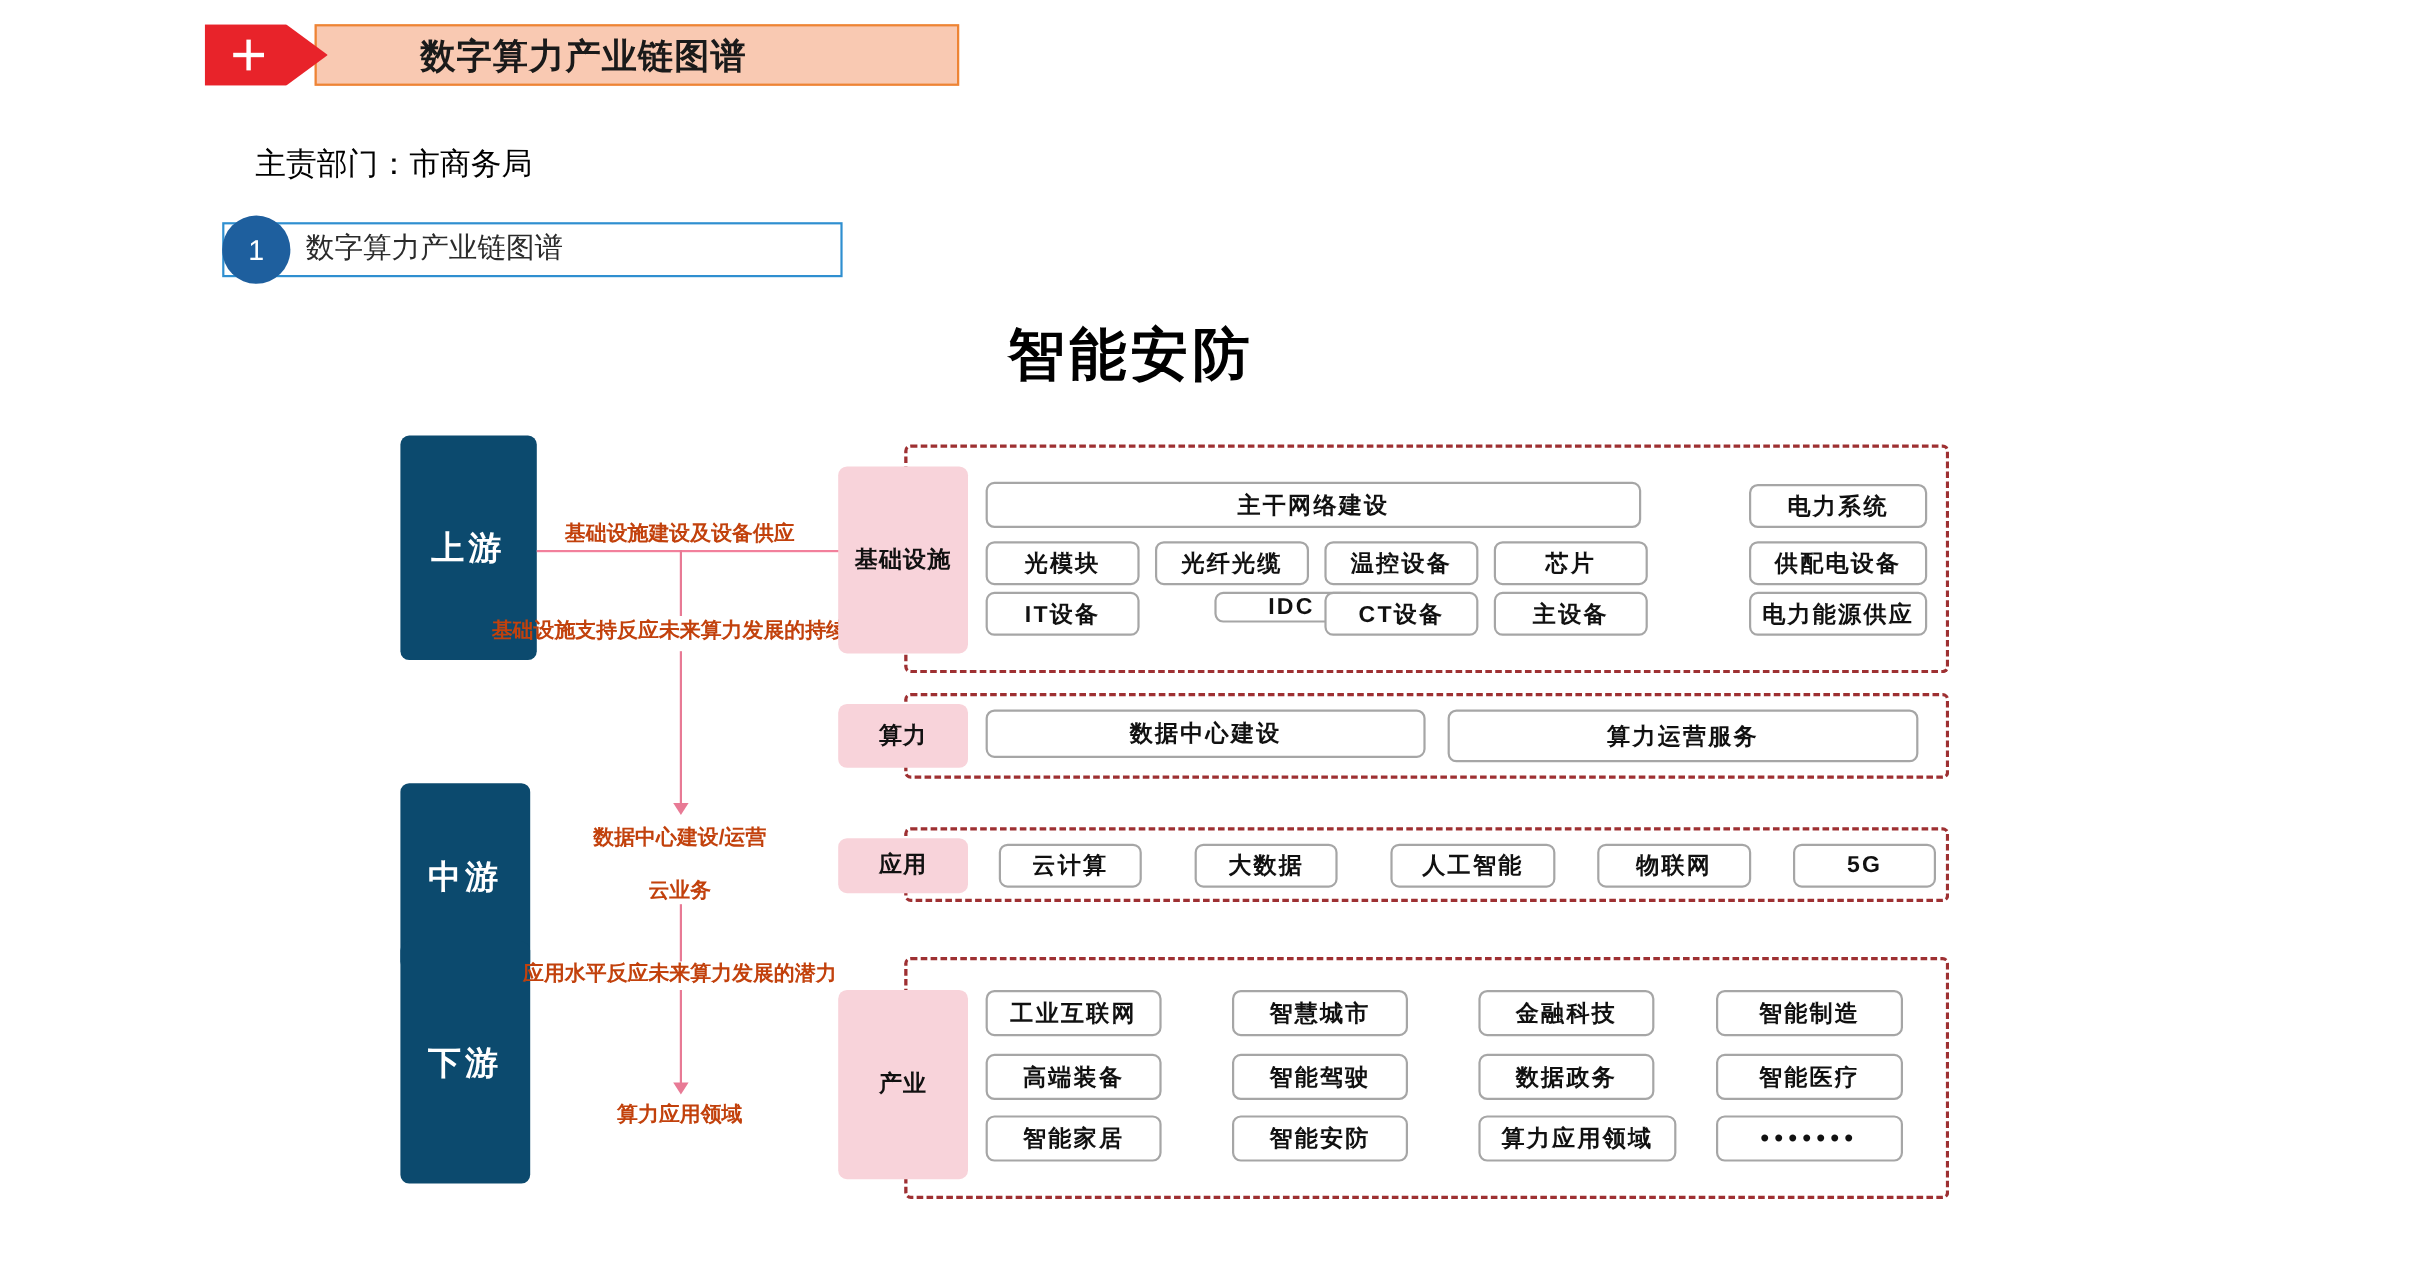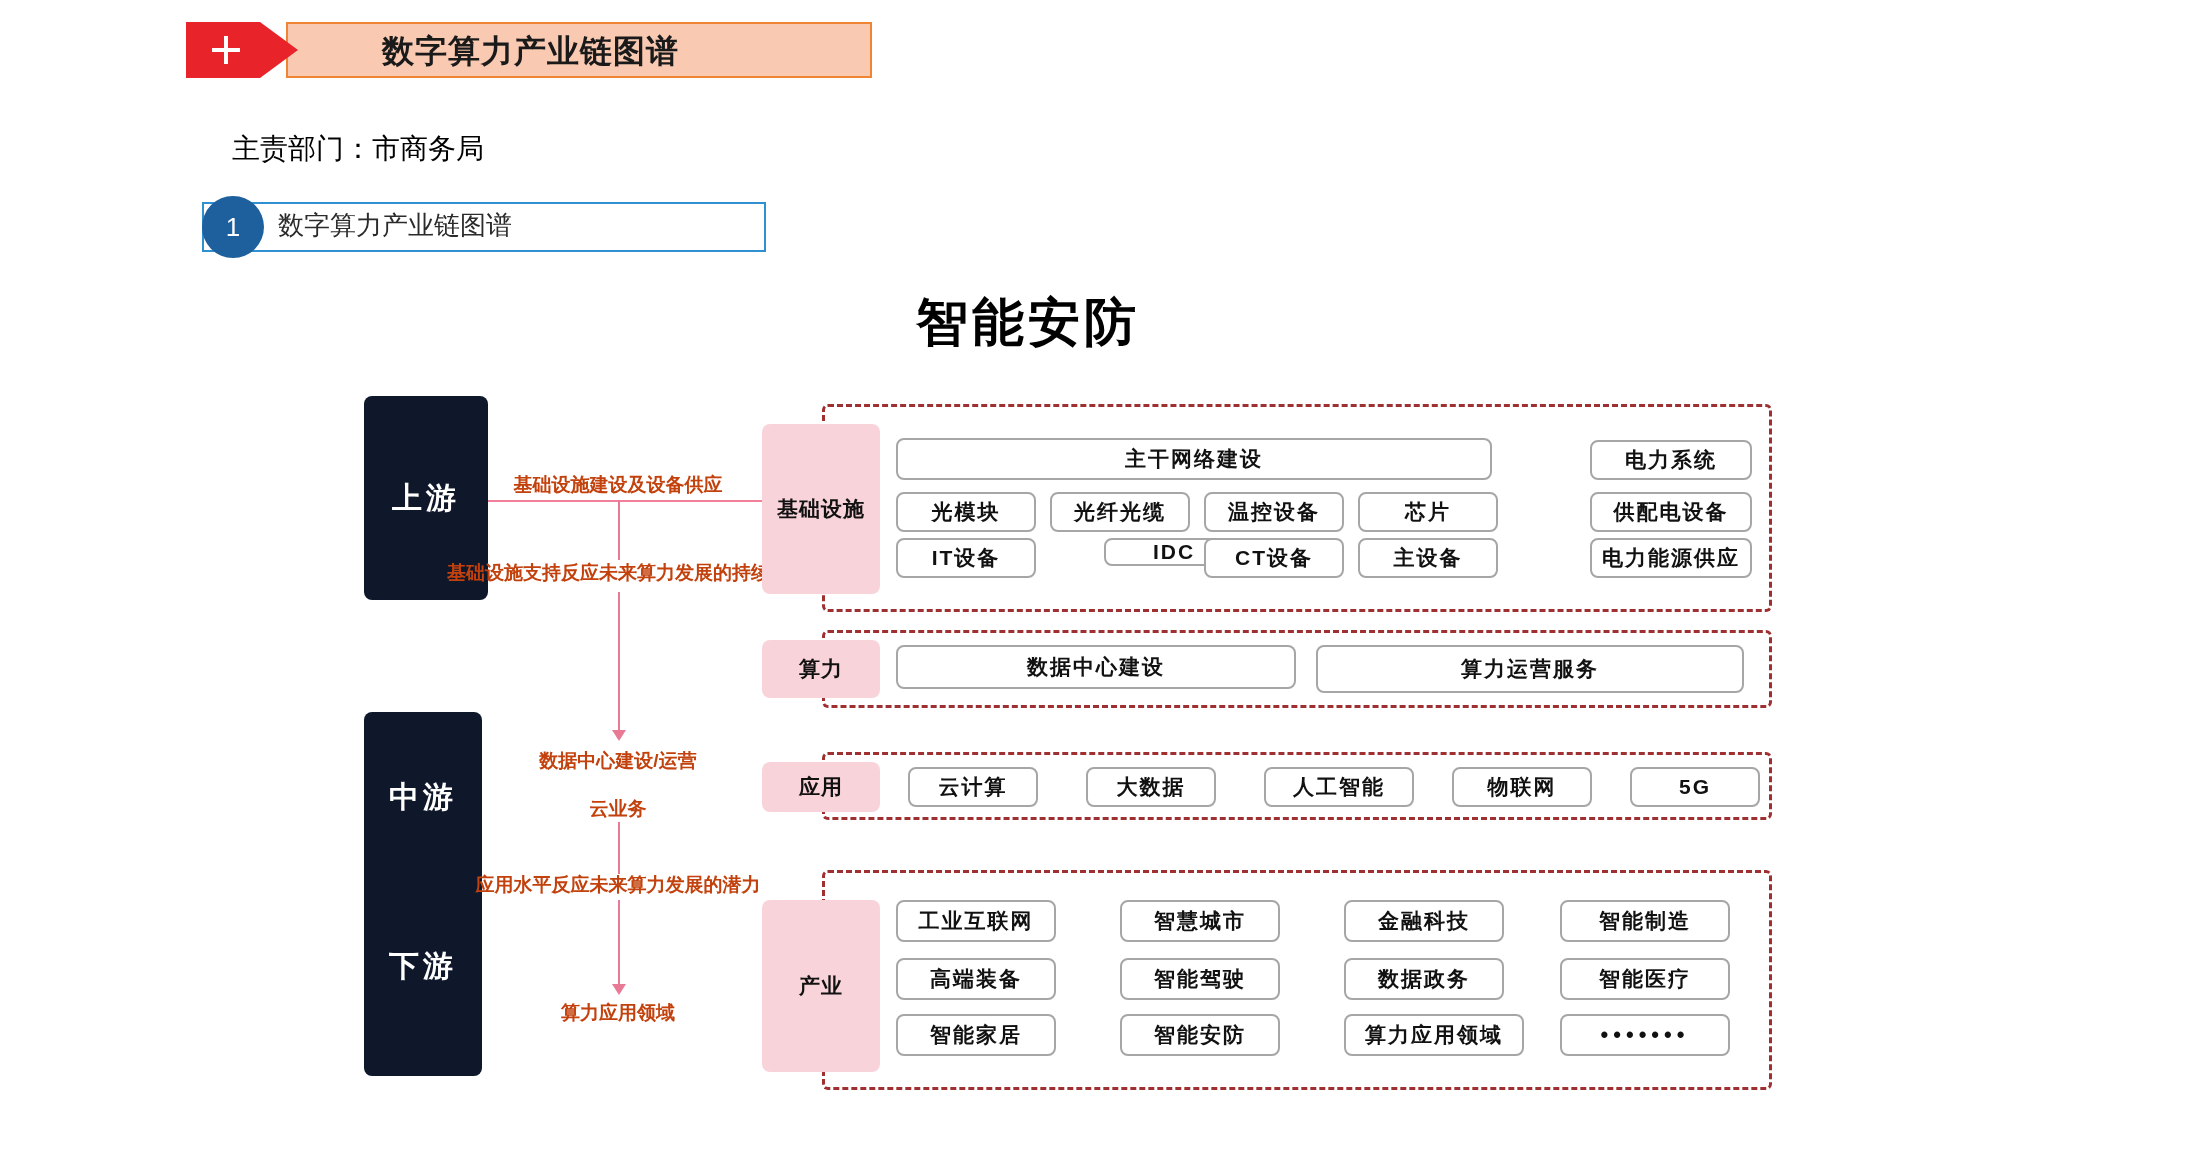--- a/index.html
+++ b/index.html
@@ -124,21 +124,21 @@
     font-size: 52px;
     font-weight: 700;
     color: #000000;
     letter-spacing: 4px;
     white-space: nowrap;
   }
 
   
   .stage-box {
     position: absolute;
-    background: #0f172a;
+    background: #0c4a6e;
     border-radius: 8px;
     color: #ffffff;
     font-size: 30px;
     font-weight: 700;
     letter-spacing: 4px;
     display: flex;
     align-items: center;
     justify-content: center;
   }
   #stage-upstream   { left: 364px; top: 396px; width: 124px; height: 204px; }

